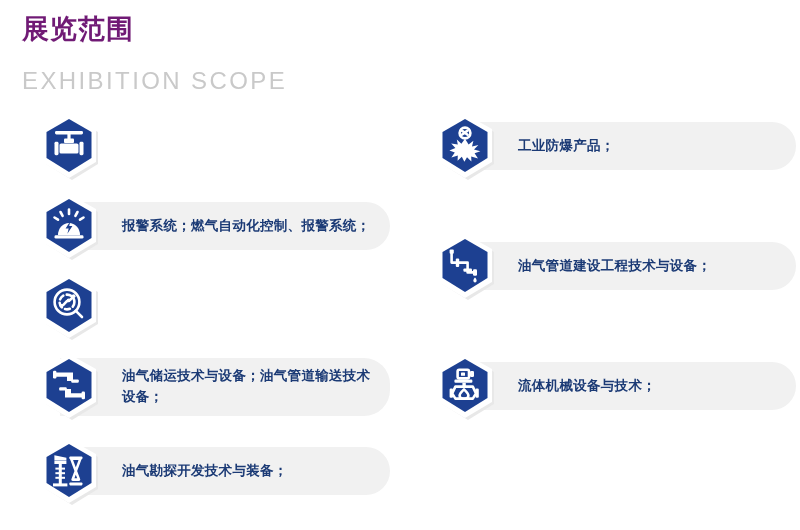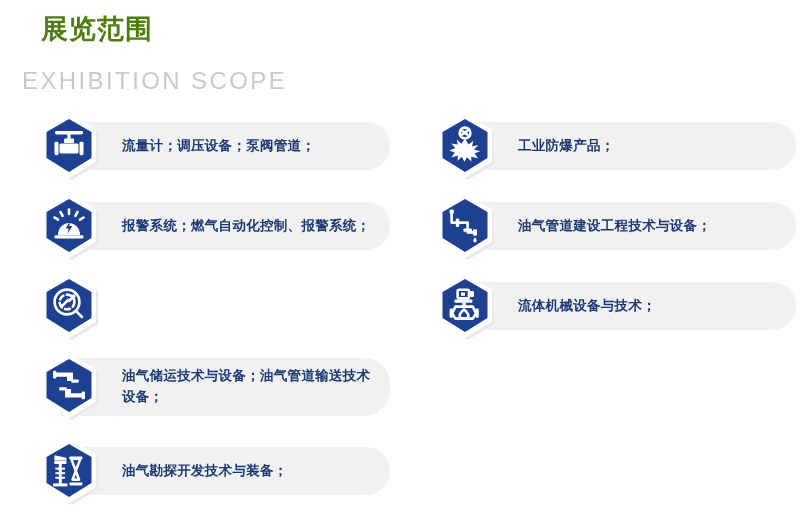--- a/index.html
+++ b/index.html
@@ -17,25 +17,24 @@
 
   
   .header {
     position: absolute;
     left: 22px;
     top: 14px;
   }
   .title-cn {
     font-size: 27px;
     font-weight: bold;
-    color: #4d7c0f;
+    color: #701a75;
     letter-spacing: 1px;
     line-height: 1.15;
     white-space: nowrap;
-    margin-left: 19px;
   }
   .title-en {
     font-size: 24px;
     font-weight: 300;
     color: #c9c9c9;
     letter-spacing: 2.4px;
     line-height: 1.3;
     margin-top: 20px;
     white-space: nowrap;
   }
@@ -48,21 +47,21 @@
     width: 800px;
     display: flex;
     gap: 0px;
   }
   .col {
     width: 400px;
     display: flex;
     flex-direction: column;
   }
   .col-left { padding-left: 18px; }
-  .col-right { padding-left: 10px; }
+  .col-right { padding-left: 10px; gap: 40px; }
 
   
   .item {
     position: relative;
     height: 80px;
     display: flex;
     align-items: center;
   }
   .item-tall { height: 85px; }
 
@@ -132,23 +131,20 @@
 <div class="header">
   <div class="title-cn">展览范围</div>
   <div class="title-en">EXHIBITION SCOPE</div>
 </div>
 
 <div class="columns">
 
   <div class="col col-left">
 
     <div class="item">
-      <div class="pill">
-        <span class="pill-text">流量计；调压设备；泵阀管道；</span>
-      </div>
       <div class="hex">
         <svg width="68" height="74" viewBox="0 0 68 74">
           <polygon class="shadow-hex" points="36,6 62,20 62,52 36,68 10,52 10,20"></polygon>
           <polygon class="outer-hex" points="33,2 60,17 60,50 33,66 6,50 6,17"></polygon>
           <polygon class="inner-hex" points="33,7 55.5,20 55.5,46 33,60 10.5,46 10.5,20"></polygon>
           <g transform="translate(33,33)">
             <rect class="glyph-fill" x="-14" y="-14" width="28" height="3.4" rx="1.4"></rect>
             <rect class="glyph-fill" x="-1.6" y="-11" width="3.2" height="5"></rect>
             <rect class="glyph-fill" x="-5" y="-6.5" width="10" height="4.6" rx="1"></rect>
             <rect class="glyph-fill" x="-9.5" y="-1.5" width="19" height="10" rx="1.6"></rect>

